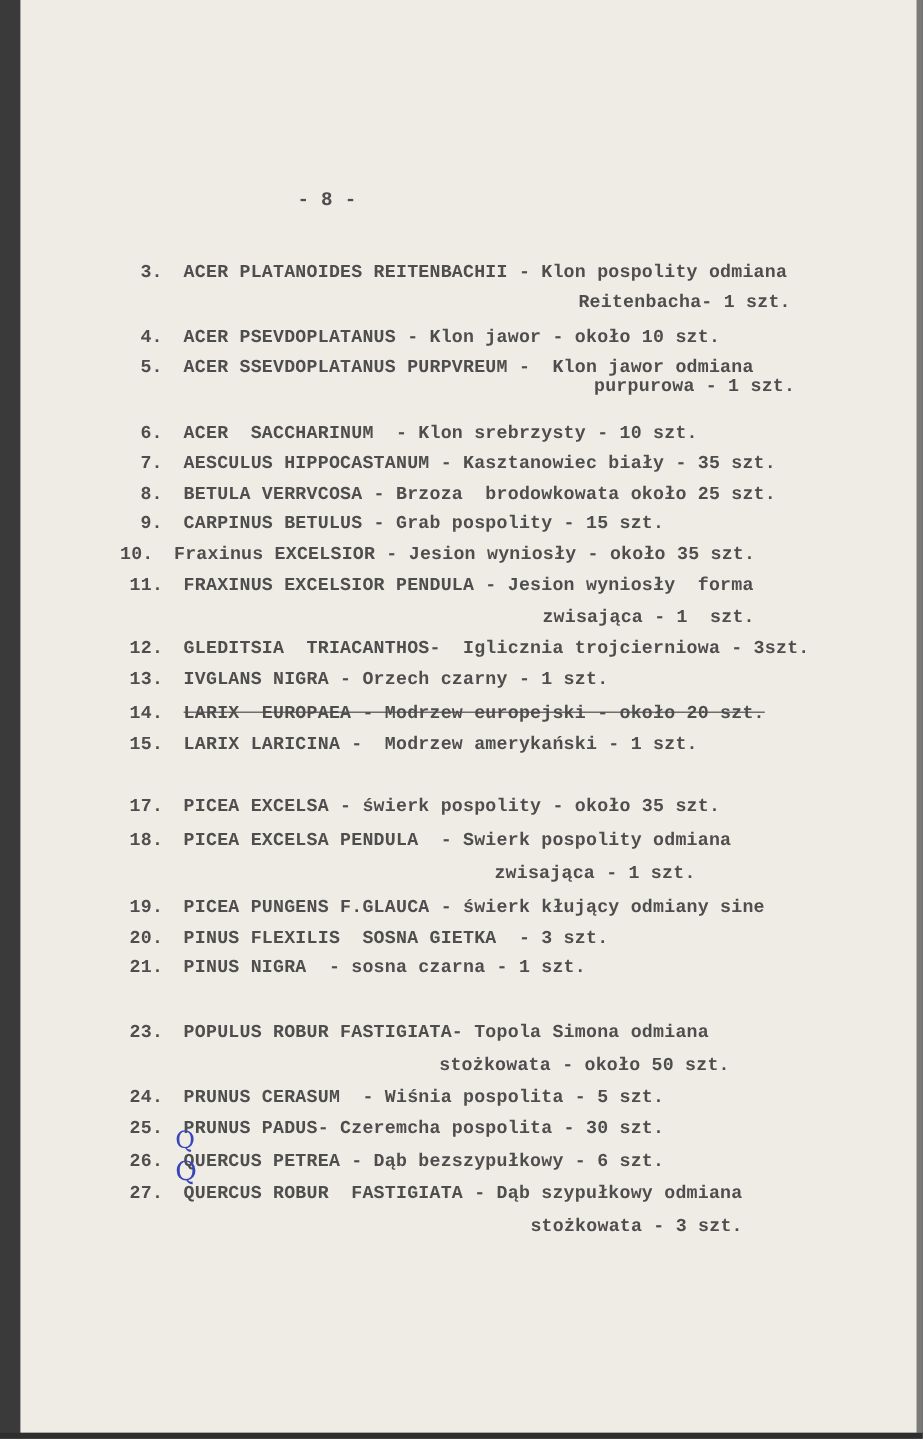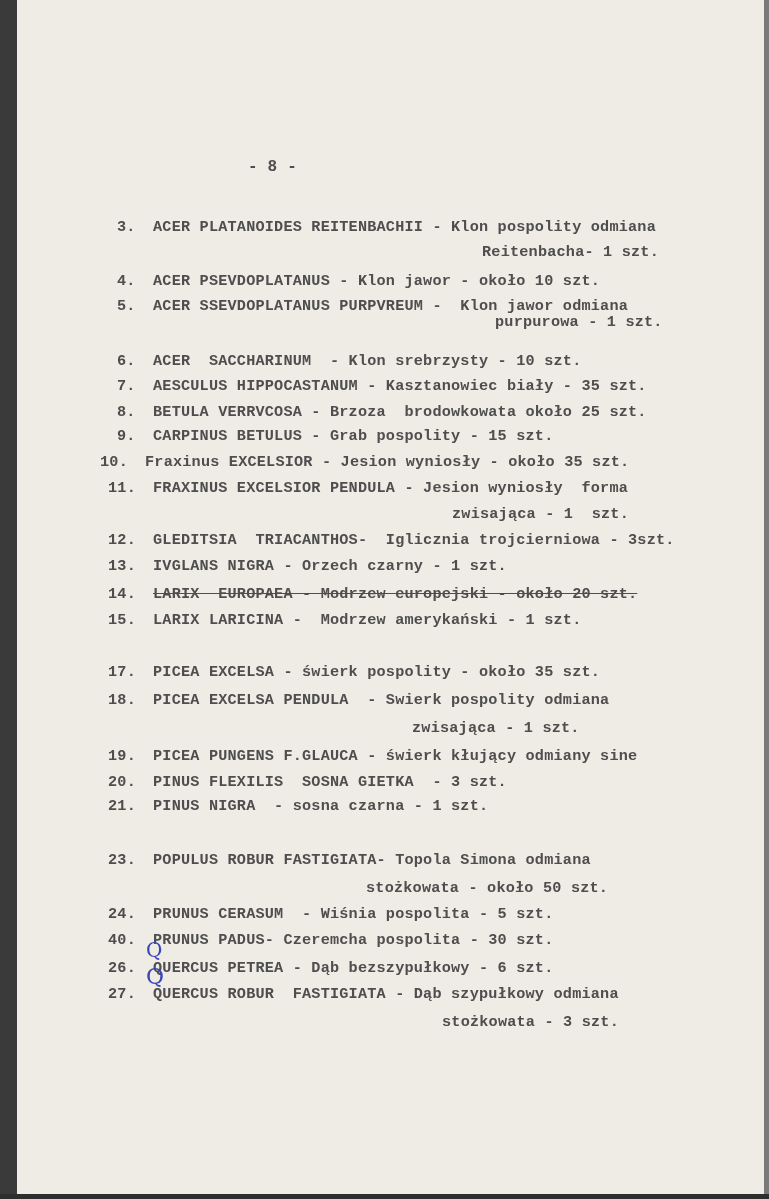--- a/index.html
+++ b/index.html
@@ -65,21 +65,21 @@
   <div class="ln" style="left:108px;top:756px"><span class="num" style="width:45px">20.</span><span>PINUS FLEXILIS  SOSNA GIETKA  - 3 szt.</span></div>
 
   <div class="ln" style="left:108px;top:780px"><span class="num" style="width:45px">21.</span><span>PINUS NIGRA  - sosna czarna - 1 szt.</span></div>
 
 
   <div class="ln" style="left:108px;top:834px"><span class="num" style="width:45px">23.</span><span>POPULUS ROBUR FASTIGIATA- Topola Simona odmiana</span></div>
   <div class="ln" style="left:366px;top:862px">stożkowata - około 50 szt.</div>
 
   <div class="ln" style="left:108px;top:888px"><span class="num" style="width:45px">24.</span><span>PRUNUS CERASUM  - Wiśnia pospolita - 5 szt.</span></div>
 
-  <div class="ln" style="left:108px;top:914px"><span class="num" style="width:45px">40.</span><span>PRUNUS PADUS- Czeremcha pospolita - 30 szt.</span></div>
+  <div class="ln" style="left:108px;top:914px"><span class="num" style="width:45px">25.</span><span>PRUNUS PADUS- Czeremcha pospolita - 30 szt.</span></div>
 
   <div class="ln" style="left:108px;top:942px"><span class="num" style="width:45px">26.</span><span>QUERCUS PETREA - Dąb bezszypułkowy - 6 szt.</span></div>
 
   <div class="ln" style="left:108px;top:968px"><span class="num" style="width:45px">27.</span><span>QUERCUS ROBUR  FASTIGIATA - Dąb szypułkowy odmiana</span></div>
   <div class="ln" style="left:442px;top:996px">stożkowata - 3 szt.</div>
 
   <span class="q-mark" style="left:146px;top:938px">Q</span>
   <span class="q-mark" style="left:146px;top:964px;font-size:22px">Q</span>
 </div>
 

